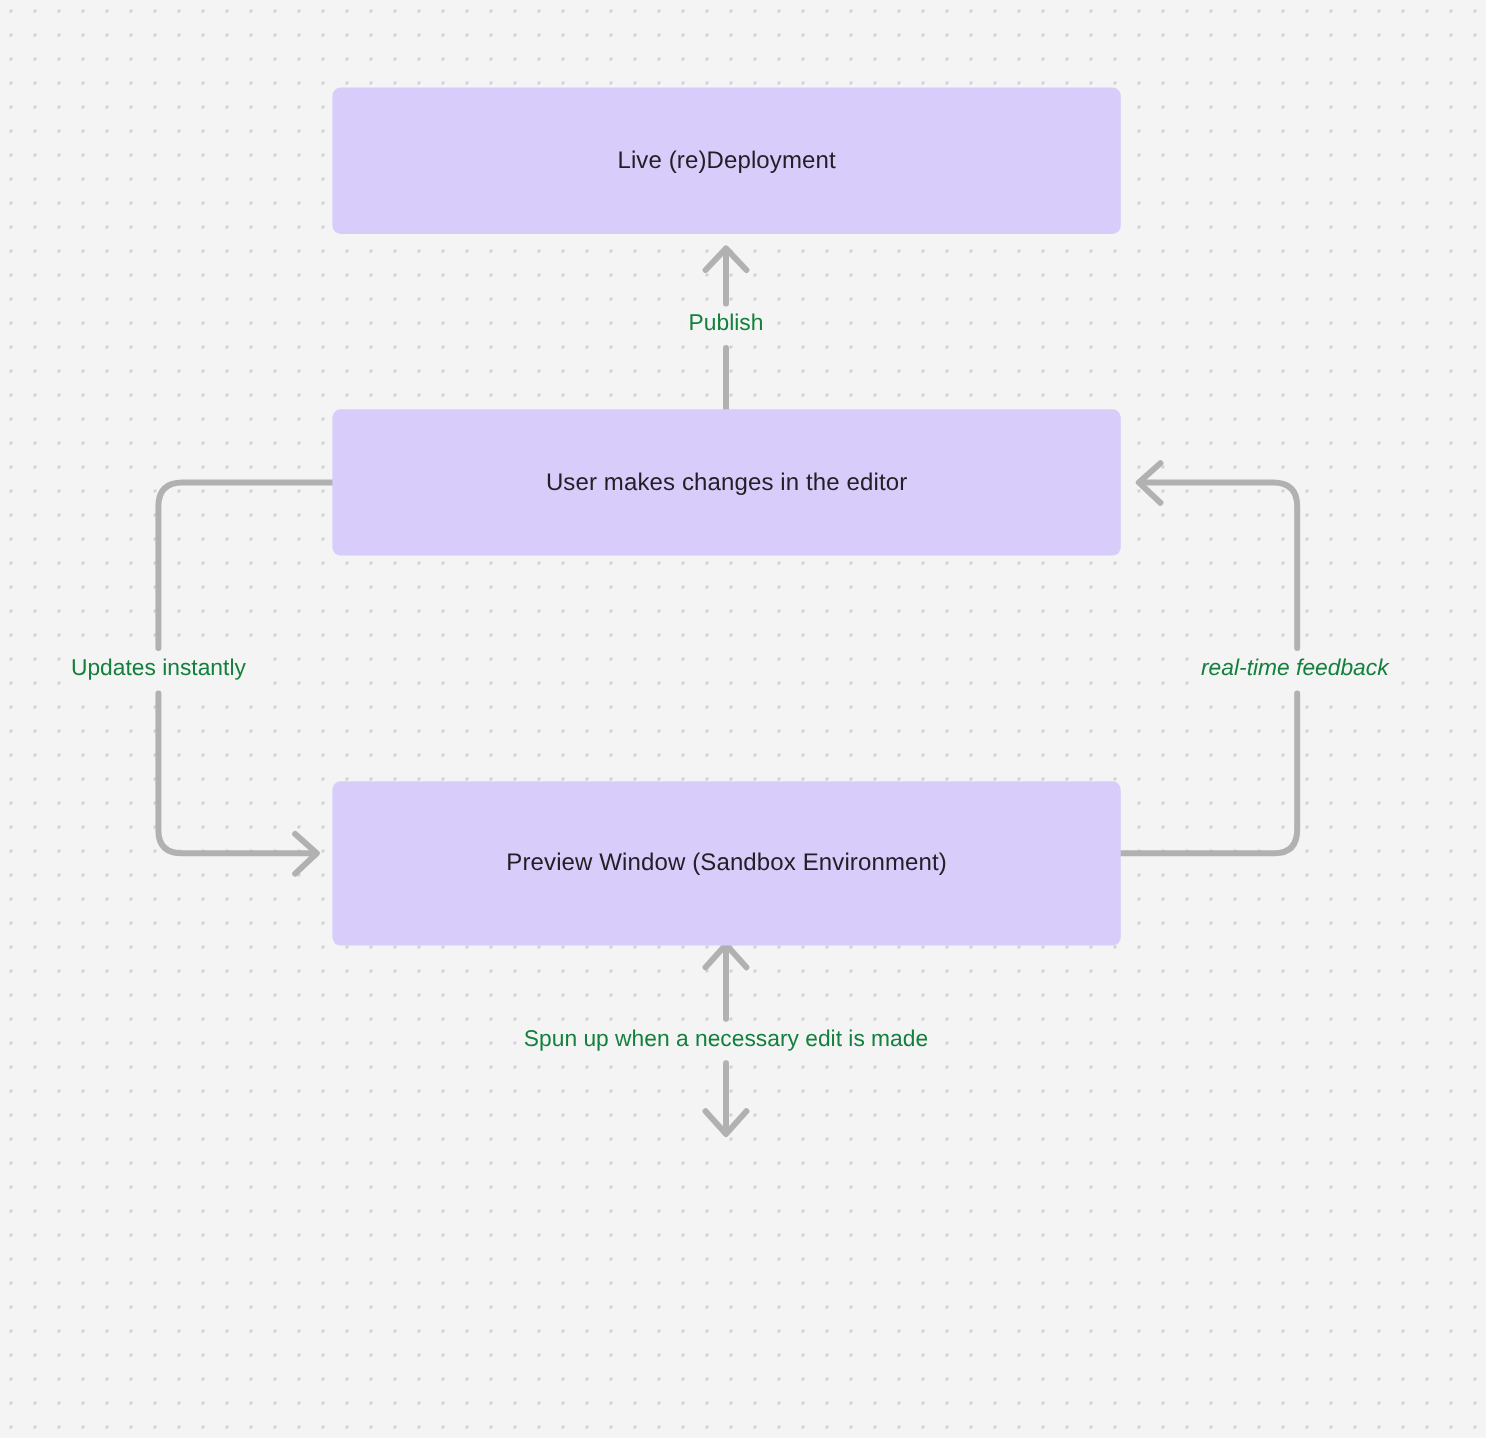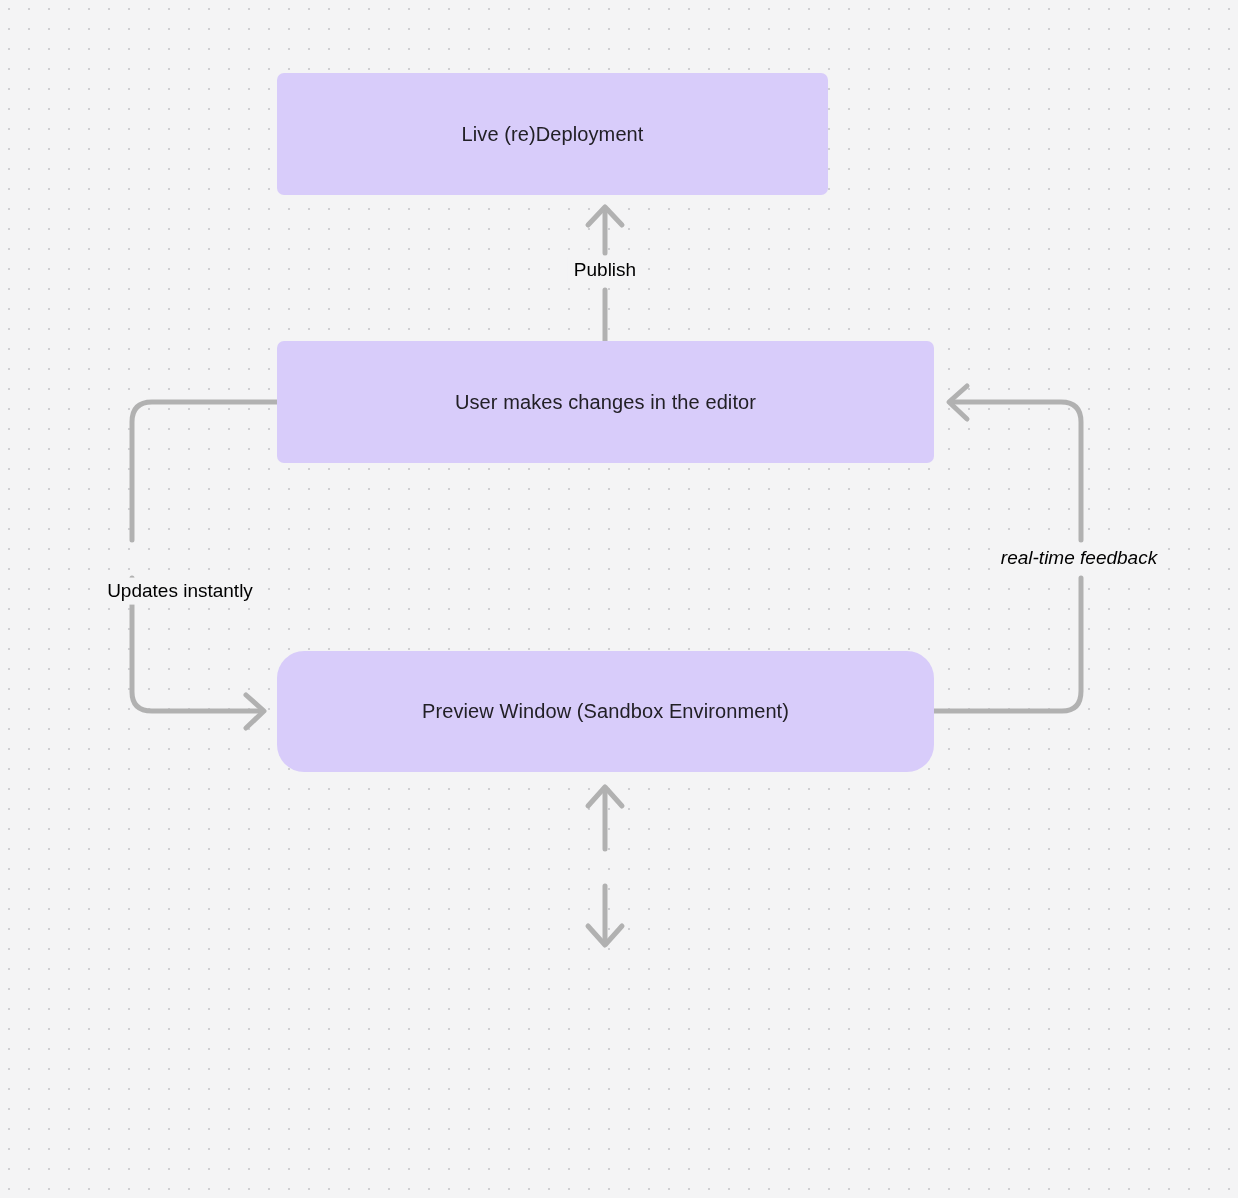--- a/index.html
+++ b/index.html
@@ -41,21 +41,21 @@
     text-align: center;
     color: #222026;
     font-size: 20px;
     font-family: "Liberation Sans", sans-serif;
     letter-spacing: 0.1px;
     line-height: 1.25;
   }
   .edge-label {
     position: absolute;
     transform: translate(-50%, -50%);
-    color: #000000;
+    color: #15803d;
     font-size: 19px;
     font-family: "Liberation Sans", sans-serif;
     white-space: nowrap;
     background: #f4f4f5;
     padding: 2px 6px;
     line-height: 1.2;
   }
 </style>
 </head>
 <body>
@@ -89,33 +89,34 @@
     </g>
 
     <g>
       <path class="ln" d="M 605 849 L 605 788"></path>
       <path class="hd" d="M 588 806 L 605 787 L 622 806"></path>
       <path class="ln" d="M 605 886 L 605 942"></path>
       <path class="hd" d="M 588 926 L 605 945 L 622 926"></path>
     </g>
   </svg>
 
-  <div class="node" style="left:277px; top:73px; width:551px; height:122px;">
+  <div class="node" style="left:277px; top:73px; width:657px; height:122px;">
     <span>Live (re)Deployment</span>
   </div>
 
   <div class="node" style="left:277px; top:341px; width:657px; height:122px;">
     <span>User makes changes in the editor</span>
   </div>
 
-  <div class="node" style="left:277px; top:651px; width:657px; height:121px;border-radius:27px;">
+  <div class="node" style="left:277px; top:651px; width:657px; height:137px;">
     <span>Preview Window (Sandbox Environment)</span>
   </div>
 
 
   <div class="edge-label" style="left:605px; top:270px;">Publish</div>
 
-  <div class="edge-label" style="left:132px; top:591px;margin-left:48px;">Updates instantly</div>
+  <div class="edge-label" style="left:132px; top:558px;">Updates instantly</div>
 
   <div class="edge-label" style="left:1079px; top:558px;font-style:italic;">real-time feedback</div>
 
+  <div class="edge-label" style="left:605px; top:867px;">Spun up when a necessary edit is made</div>
 
 </div>
 
 </body></html>

